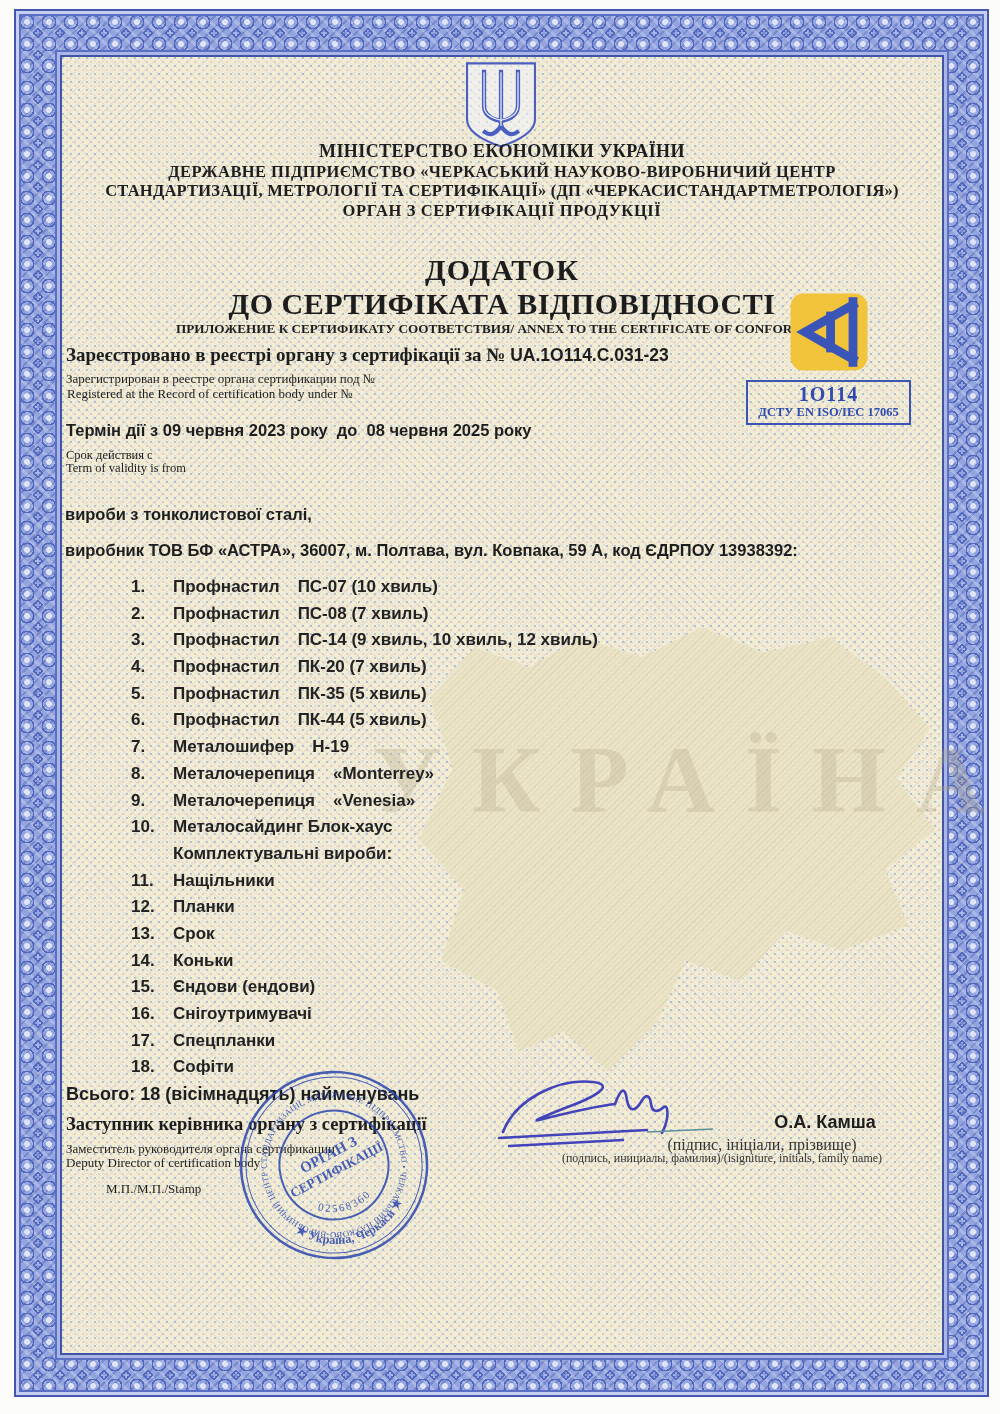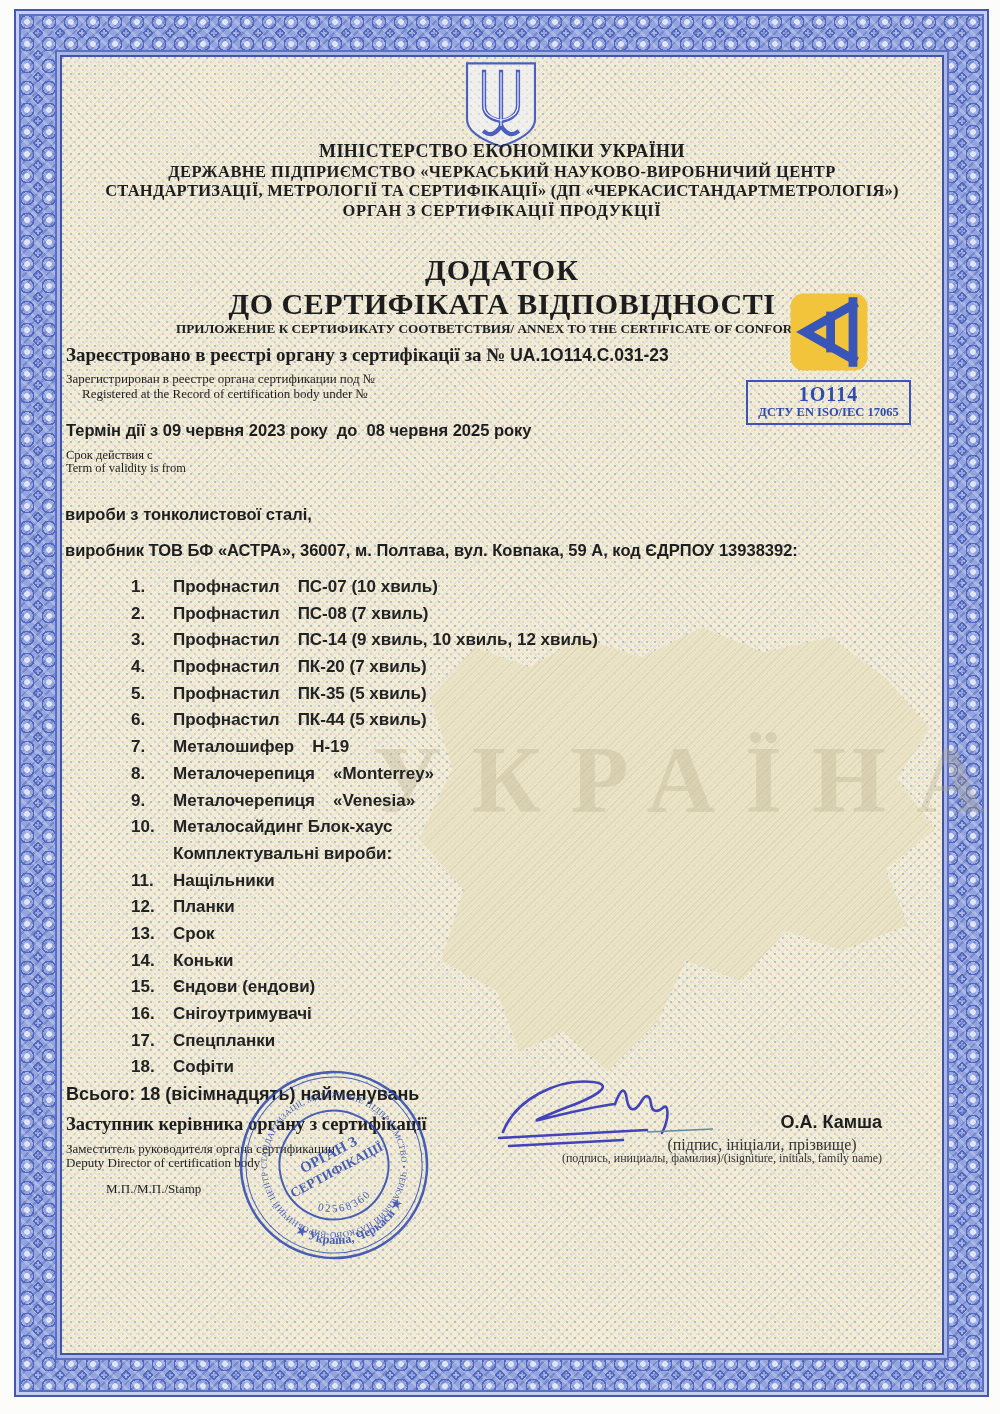--- a/index.html
+++ b/index.html
@@ -85,21 +85,21 @@
     <div class="abs ctr serifB org3" style="top:124px;">СТАНДАРТИЗАЦІЇ, МЕТРОЛОГІЇ ТА СЕРТИФІКАЦІЇ» (ДП «ЧЕРКАСИСТАНДАРТМЕТРОЛОГІЯ»)</div>
 
     <div class="abs ctr serifB" style="top:196px;font-size:30px;letter-spacing:1px;">ДОДАТОК</div>
     <div class="abs ctr serifB" style="top:230px;font-size:30px;letter-spacing:.5px;">ДО СЕРТИФІКАТА ВІДПОВІДНОСТІ</div>
     <div class="abs ctr serifB" style="top:264px;font-size:13.2px;">ПРИЛОЖЕНИЕ К СЕРТИФИКАТУ СООТВЕТСТВИЯ/ ANNEX TO THE CERTIFICATE OF CONFORMITY</div>
 
     <div class="abs serifB" style="left:4px;top:287px;font-size:19px;">
       <span>Зареєстровано в реєстрі органу з сертифікації за № </span><span class="sansB" style="font-size:17.5px;">UA.1О114.С.031-23</span>
     </div>
     <div class="abs small" style="left:4px;top:315px;">Зарегистрирован в реестре органа сертификации под №</div>
-    <div class="abs small" style="left:20px;top:330px;">Registered at the Record of certification body under №</div>
+    <div class="abs small" style="left:5px;top:330px;">Registered at the Record of certification body under №</div>
 
     <svg class="abs" style="left:727px;top:234px;width:80px;height:82px;" viewBox="0 0 100 100">
       <rect x="2" y="2" width="96" height="96" rx="16" fill="#f1c43c"></rect>
       <g fill="none" stroke="#3a55b8" stroke-width="11" stroke-linecap="square">
         <path d="M80,16 L20,50 L80,84"></path>
         <path d="M52,30 V70"></path>
         <path d="M80,12 V88"></path>
       </g>
     </svg>
     <div class="abs acc-box serifB" style="left:684px;top:323px;">
@@ -263,18 +263,18 @@
     <svg class="abs" style="left:433px;top:1013px;width:220px;height:92px;" viewBox="0 0 220 92">
       <g fill="none" stroke="#3636b8" stroke-width="2.6" stroke-linecap="round" opacity=".92">
         <path d="M8,62 C20,30 62,8 98,12 C122,15 98,28 70,38 C50,46 36,52 44,50 C72,43 102,36 120,34"></path>
         <path d="M120,34 c6,-16 10,-18 12,-4 c2,12 8,12 14,2 c5,-9 9,-7 10,2 c1,8 6,9 13,3 c4,-3 6,10 -2,26"></path>
         <path d="M4,68 L152,60"></path>
         <path d="M14,76 L128,70"></path>
       </g>
       <path d="M152,62 L218,59" stroke="#5b8f9c" stroke-width="1.6" fill="none"></path>
     </svg>
 
-    <div class="abs sansB" style="left:630px;top:1055px;width:190px;text-align:right;font-size:18px;">О.А. Камша</div>
+    <div class="abs sansB" style="left:668px;top:1055px;width:190px;text-align:center;font-size:18px;">О.А. Камша</div>
     <div class="abs" style="left:580px;top:1081px;width:240px;text-align:center;font-size:16px;line-height:13px;color:#333;">(підпис, ініціали, прізвище)</div>
     <div class="abs" style="left:470px;top:1095px;width:380px;text-align:center;font-size:12px;line-height:13px;color:#333;">(подпись, инициалы, фамилия)/(isigniture, initials, family name)</div>
 
   </div>
 </div>
 
 </body></html>

